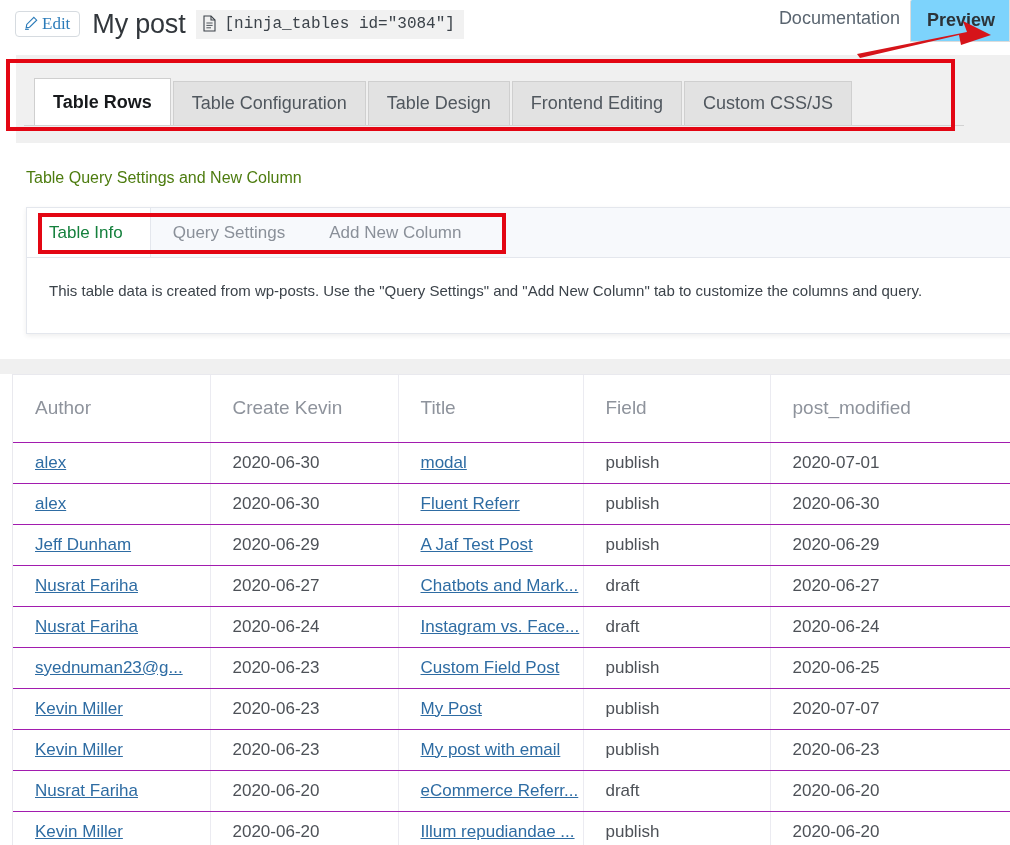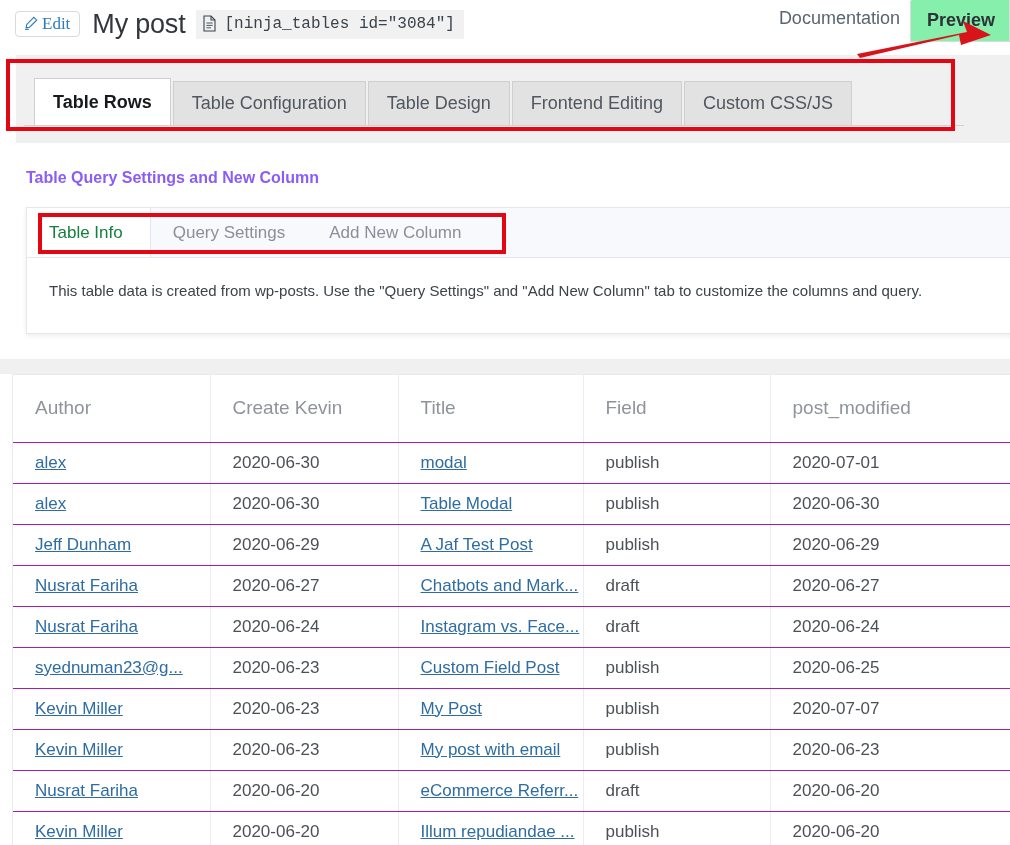--- a/index.html
+++ b/index.html
@@ -77,21 +77,21 @@
     align-items: flex-start;
   }
   .doc-link {
     color: #5a6570;
     font-size: 18px;
     padding: 8px 10px 0 0;
     white-space: nowrap;
     cursor: pointer;
   }
   .preview-tab {
-    background: #86efac;
+    background: #7dd3fc;
     border: 1px solid #dcdcdc;
     border-top: none;
     color: #2c3338;
     font-size: 18px;
     font-weight: bold;
     padding: 10px 14px 10px 16px;
     white-space: nowrap;
     cursor: pointer;
     border-top-left-radius: 2px;
   }
@@ -155,22 +155,22 @@
   .panel {
     position: absolute;
     left: 0; top: 143px;
     width: 1010px; height: 216px;
     background: #ffffff;
   }
   .panel-title {
     position: absolute;
     left: 26px; top: 26px;
     font-size: 16px;
-    font-weight: bold;
-    color: #8b5cf6;
+    font-weight: normal;
+    color: #4d7c0f;
   }
   .card {
     position: absolute;
     left: 26px; top: 64px;
     width: 1000px; height: 127px;
     background: #ffffff;
     border: 1px solid #e4e7ed;
     box-shadow: 0 2px 5px rgba(0,0,0,0.07);
     box-sizing: border-box;
   }
@@ -363,21 +363,21 @@
           <tr>
             <td class="link-cell"><a>alex</a></td>
             <td>2020-06-30</td>
             <td class="link-cell"><a>modal</a></td>
             <td>publish</td>
             <td>2020-07-01</td>
           </tr>
           <tr>
             <td class="link-cell"><a>alex</a></td>
             <td>2020-06-30</td>
-            <td class="link-cell"><a>Table Modal</a></td>
+            <td class="link-cell"><a>Fluent Referr</a></td>
             <td>publish</td>
             <td>2020-06-30</td>
           </tr>
           <tr>
             <td class="link-cell"><a>Jeff Dunham</a></td>
             <td>2020-06-29</td>
             <td class="link-cell"><a>A Jaf Test Post</a></td>
             <td>publish</td>
             <td>2020-06-29</td>
           </tr>

